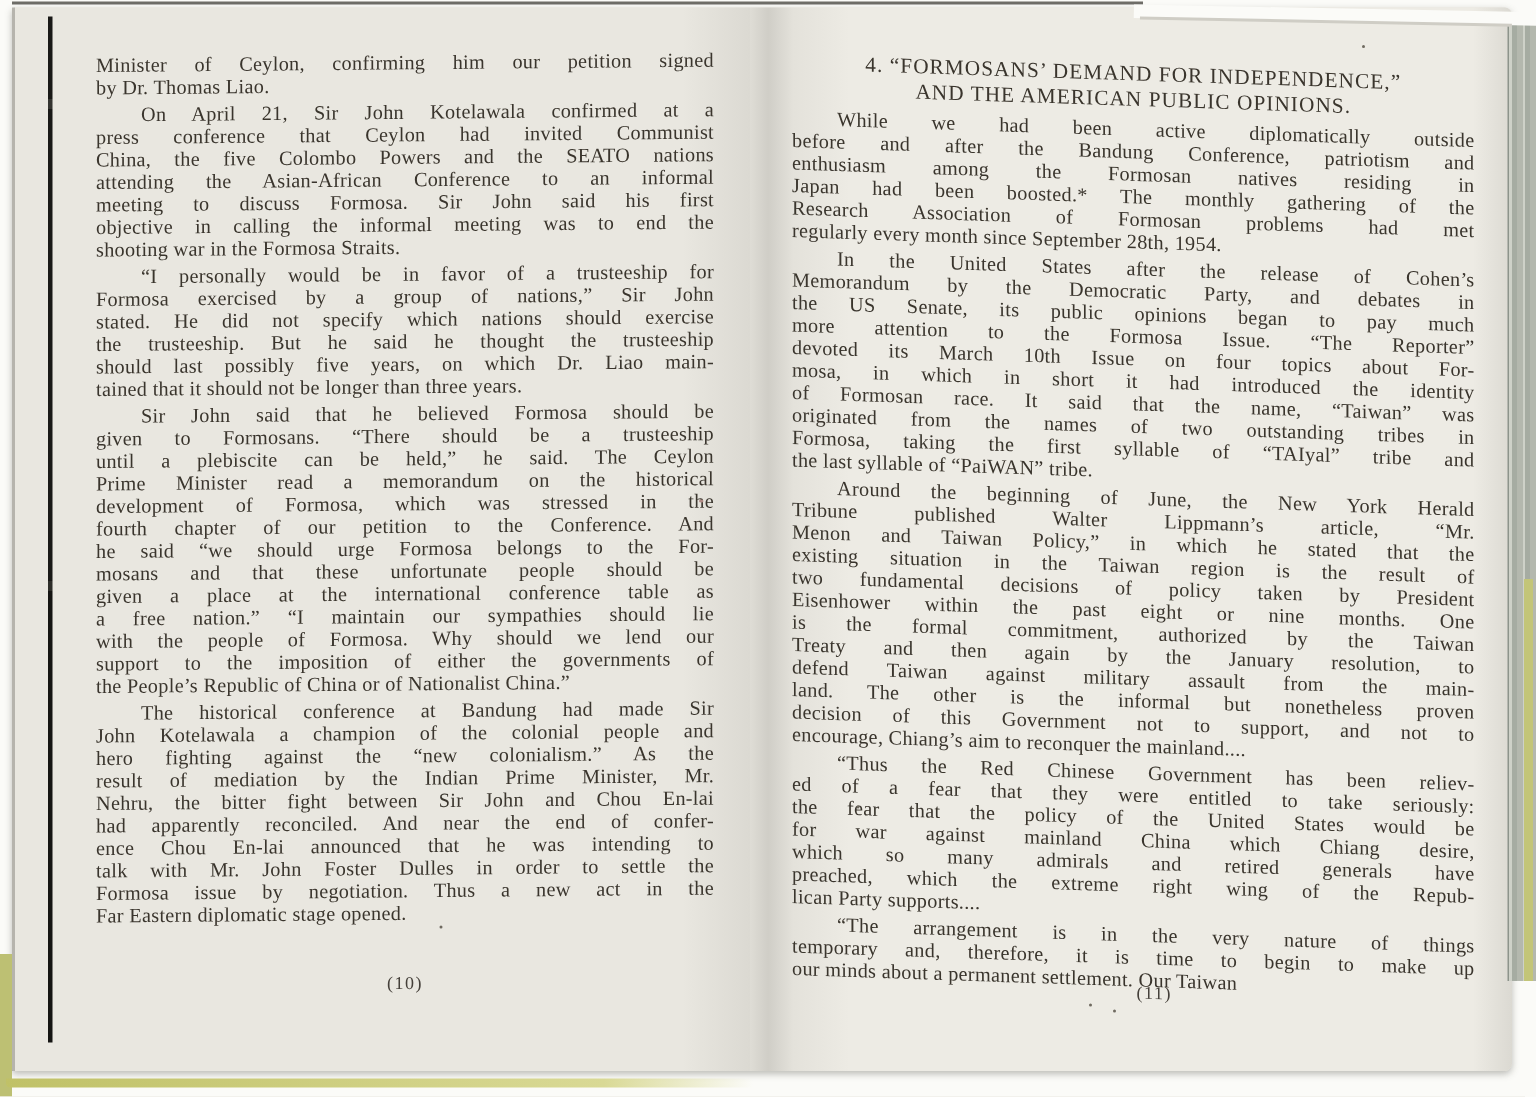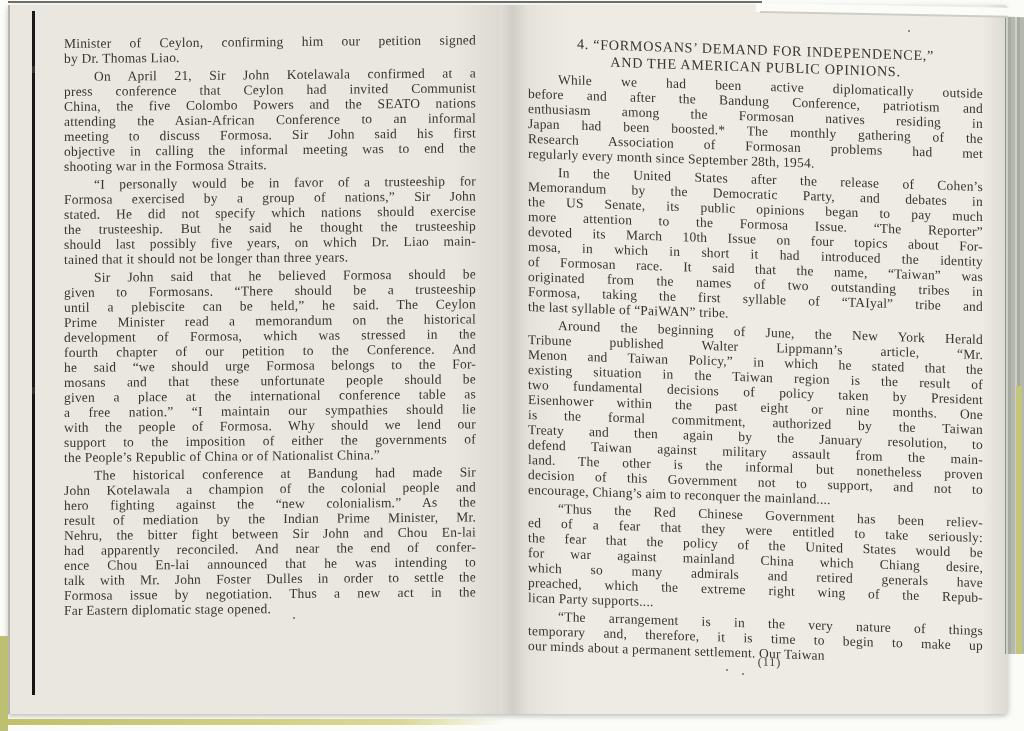--- a/index.html
+++ b/index.html
@@ -150,20 +150,21 @@
               <div class="line">result of mediation by the Indian Prime Minister, Mr.</div>
               <div class="line">Nehru, the bitter fight between Sir John and Chou En-lai</div>
               <div class="line">had apparently reconciled. And near the end of confer-</div>
               <div class="line">ence Chou En-lai announced that he was intending to</div>
               <div class="line">talk with Mr. John Foster Dulles in order to settle the</div>
               <div class="line">Formosa issue by negotiation. Thus a new act in the</div>
               <div class="line last">Far Eastern diplomatic stage opened.</div>
             </div>
           </div>
       </div>
+      <div class="pagenum pn-left">(10)</div>
     </div>
     <div class="page page-right">
       <div class="textblock tb-right">
         <div class="heading">
           <div class="heading-line">4. “FORMOSANS’ DEMAND FOR INDEPENDENCE,”</div>
           <div class="heading-line">AND THE AMERICAN PUBLIC OPINIONS.</div>
         </div>
         <div>
             <div class="para">
               <div class="line indent">While we had been active diplomatically outside</div>

